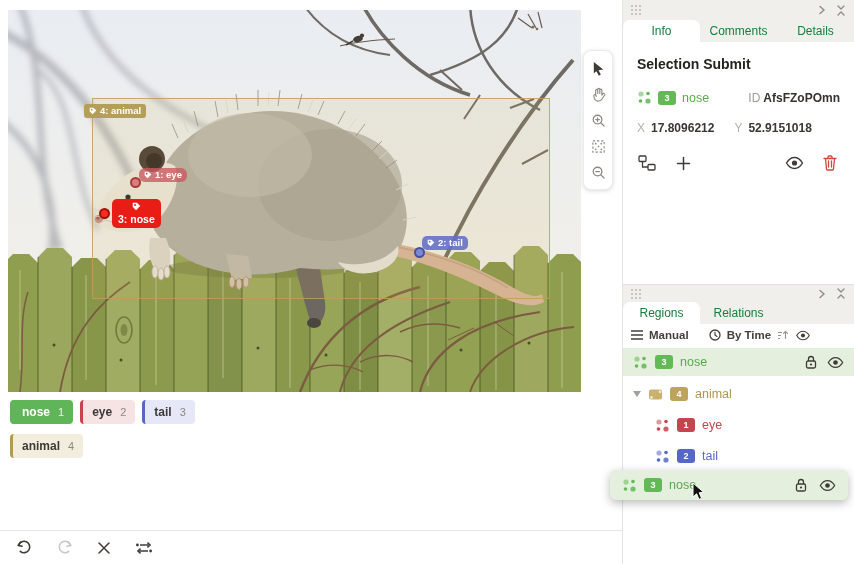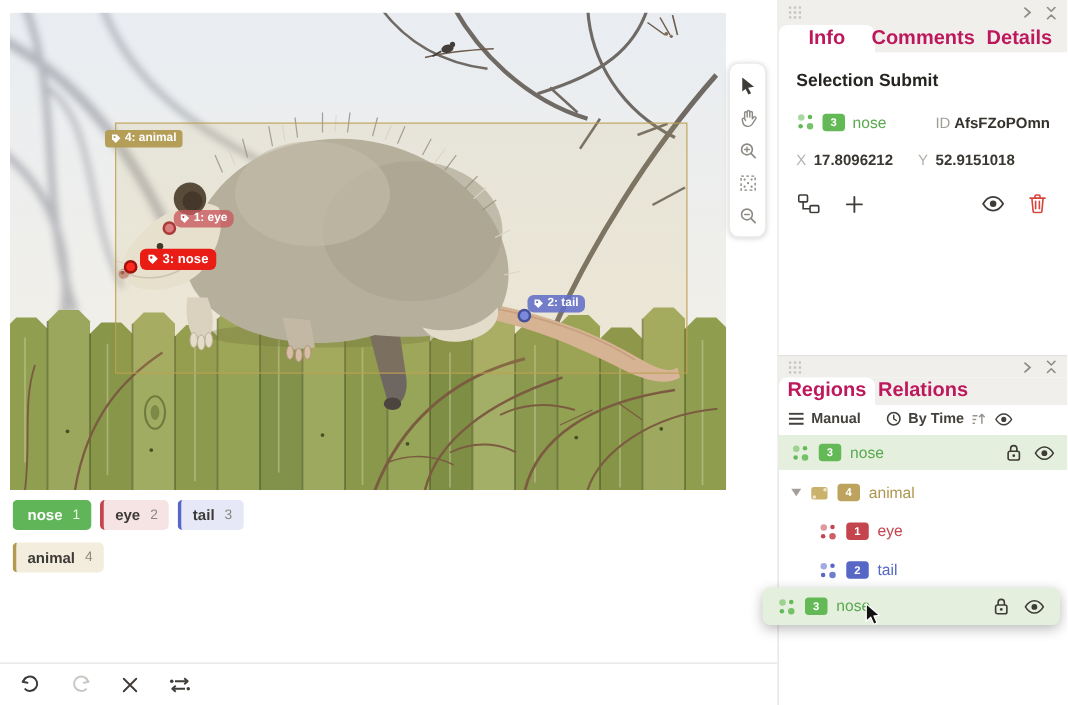--- a/index.html
+++ b/index.html
@@ -45,22 +45,22 @@
               border:none;border-radius:4px;color:#fff;font-size:13px;font-weight:700;
               font-family:"Liberation Sans",sans-serif;cursor:pointer;}
   
   .side{position:absolute;left:622px;top:0;width:232px;height:564px;background:#fff;
         border-left:1px solid #e5e3e0;box-sizing:border-box;}
   .panel-header{height:20px;background:#f1efec;display:flex;align-items:center;
                 padding:0 8px;box-sizing:border-box;}
   .panel-header .spacer{flex:1;}
   .ph-btn{color:#8f8b85;font-size:11px;display:flex;align-items:center;cursor:pointer;margin-left:10px;}
   .tabbar{height:22px;background:#f1efec;display:flex;}
-  .tab{width:77px;display:flex;align-items:center;justify-content:center;font-size:16px;
-       font-weight:700;color:#be185d;cursor:pointer;}
+  .tab{width:77px;display:flex;align-items:center;justify-content:center;font-size:12px;
+       font-weight:400;color:#15803d;cursor:pointer;}
   .tab.active{background:#fff;border-radius:7px 7px 0 0;}
   .info-content{background:#fff;height:242px;padding:12px 14px;box-sizing:border-box;}
   .sel-heading{font-size:14px;font-weight:700;color:#262420;margin:2px 0 18px;}
   .sel-row{display:flex;align-items:center;gap:6px;margin-bottom:16px;}
   .sel-id{margin-left:auto;font-size:12px;color:#35322e;font-weight:600;}
   .sel-id .idl{color:#a09c96;font-weight:400;margin-right:3px;}
   .coord-row{display:flex;align-items:center;gap:6px;font-size:12px;font-weight:600;color:#3a3733;margin-bottom:18px;}
   .coord-row .axis{color:#b5b1aa;font-weight:400;}
   .coord-row .yax{margin-left:14px;}
   .act-row{display:flex;align-items:center;gap:16px;}
@@ -305,21 +305,21 @@
     <span class="kp-dot dot-eye" style="left:122px;top:167px;"></span>
     <div class="img-label lbl-eye" style="left:131px;top:158px;">
       <svg width="8" height="8" viewBox="0 0 12 12">
           <path d="M6.6 1 L11 5.4 L5.4 11 L1 6.6 V1 Z" fill="#fff"></path>
           <circle cx="4" cy="4" r="1.3" fill="#c4454d"></circle>
         </svg>
       <span>1: eye</span>
     </div>
 
     <span class="kp-dot dot-nose" style="left:91px;top:198px;"></span>
-    <div class="img-label lbl-nose" style="left:104px;top:189px;">
+    <div class="img-label lbl-nose" style="left:104px;top:189px;flex-direction:column;">
       <svg width="9" height="9" viewBox="0 0 12 12">
           <path d="M6.6 1 L11 5.4 L5.4 11 L1 6.6 V1 Z" fill="#fff"></path>
           <circle cx="4" cy="4" r="1.3" fill="#ea1c16"></circle>
         </svg>
       <span>3: nose</span>
     </div>
 
     <span class="kp-dot dot-tail" style="left:406px;top:237px;"></span>
     <div class="img-label lbl-tail" style="left:414px;top:226px;">
       <svg width="8" height="8" viewBox="0 0 12 12">

